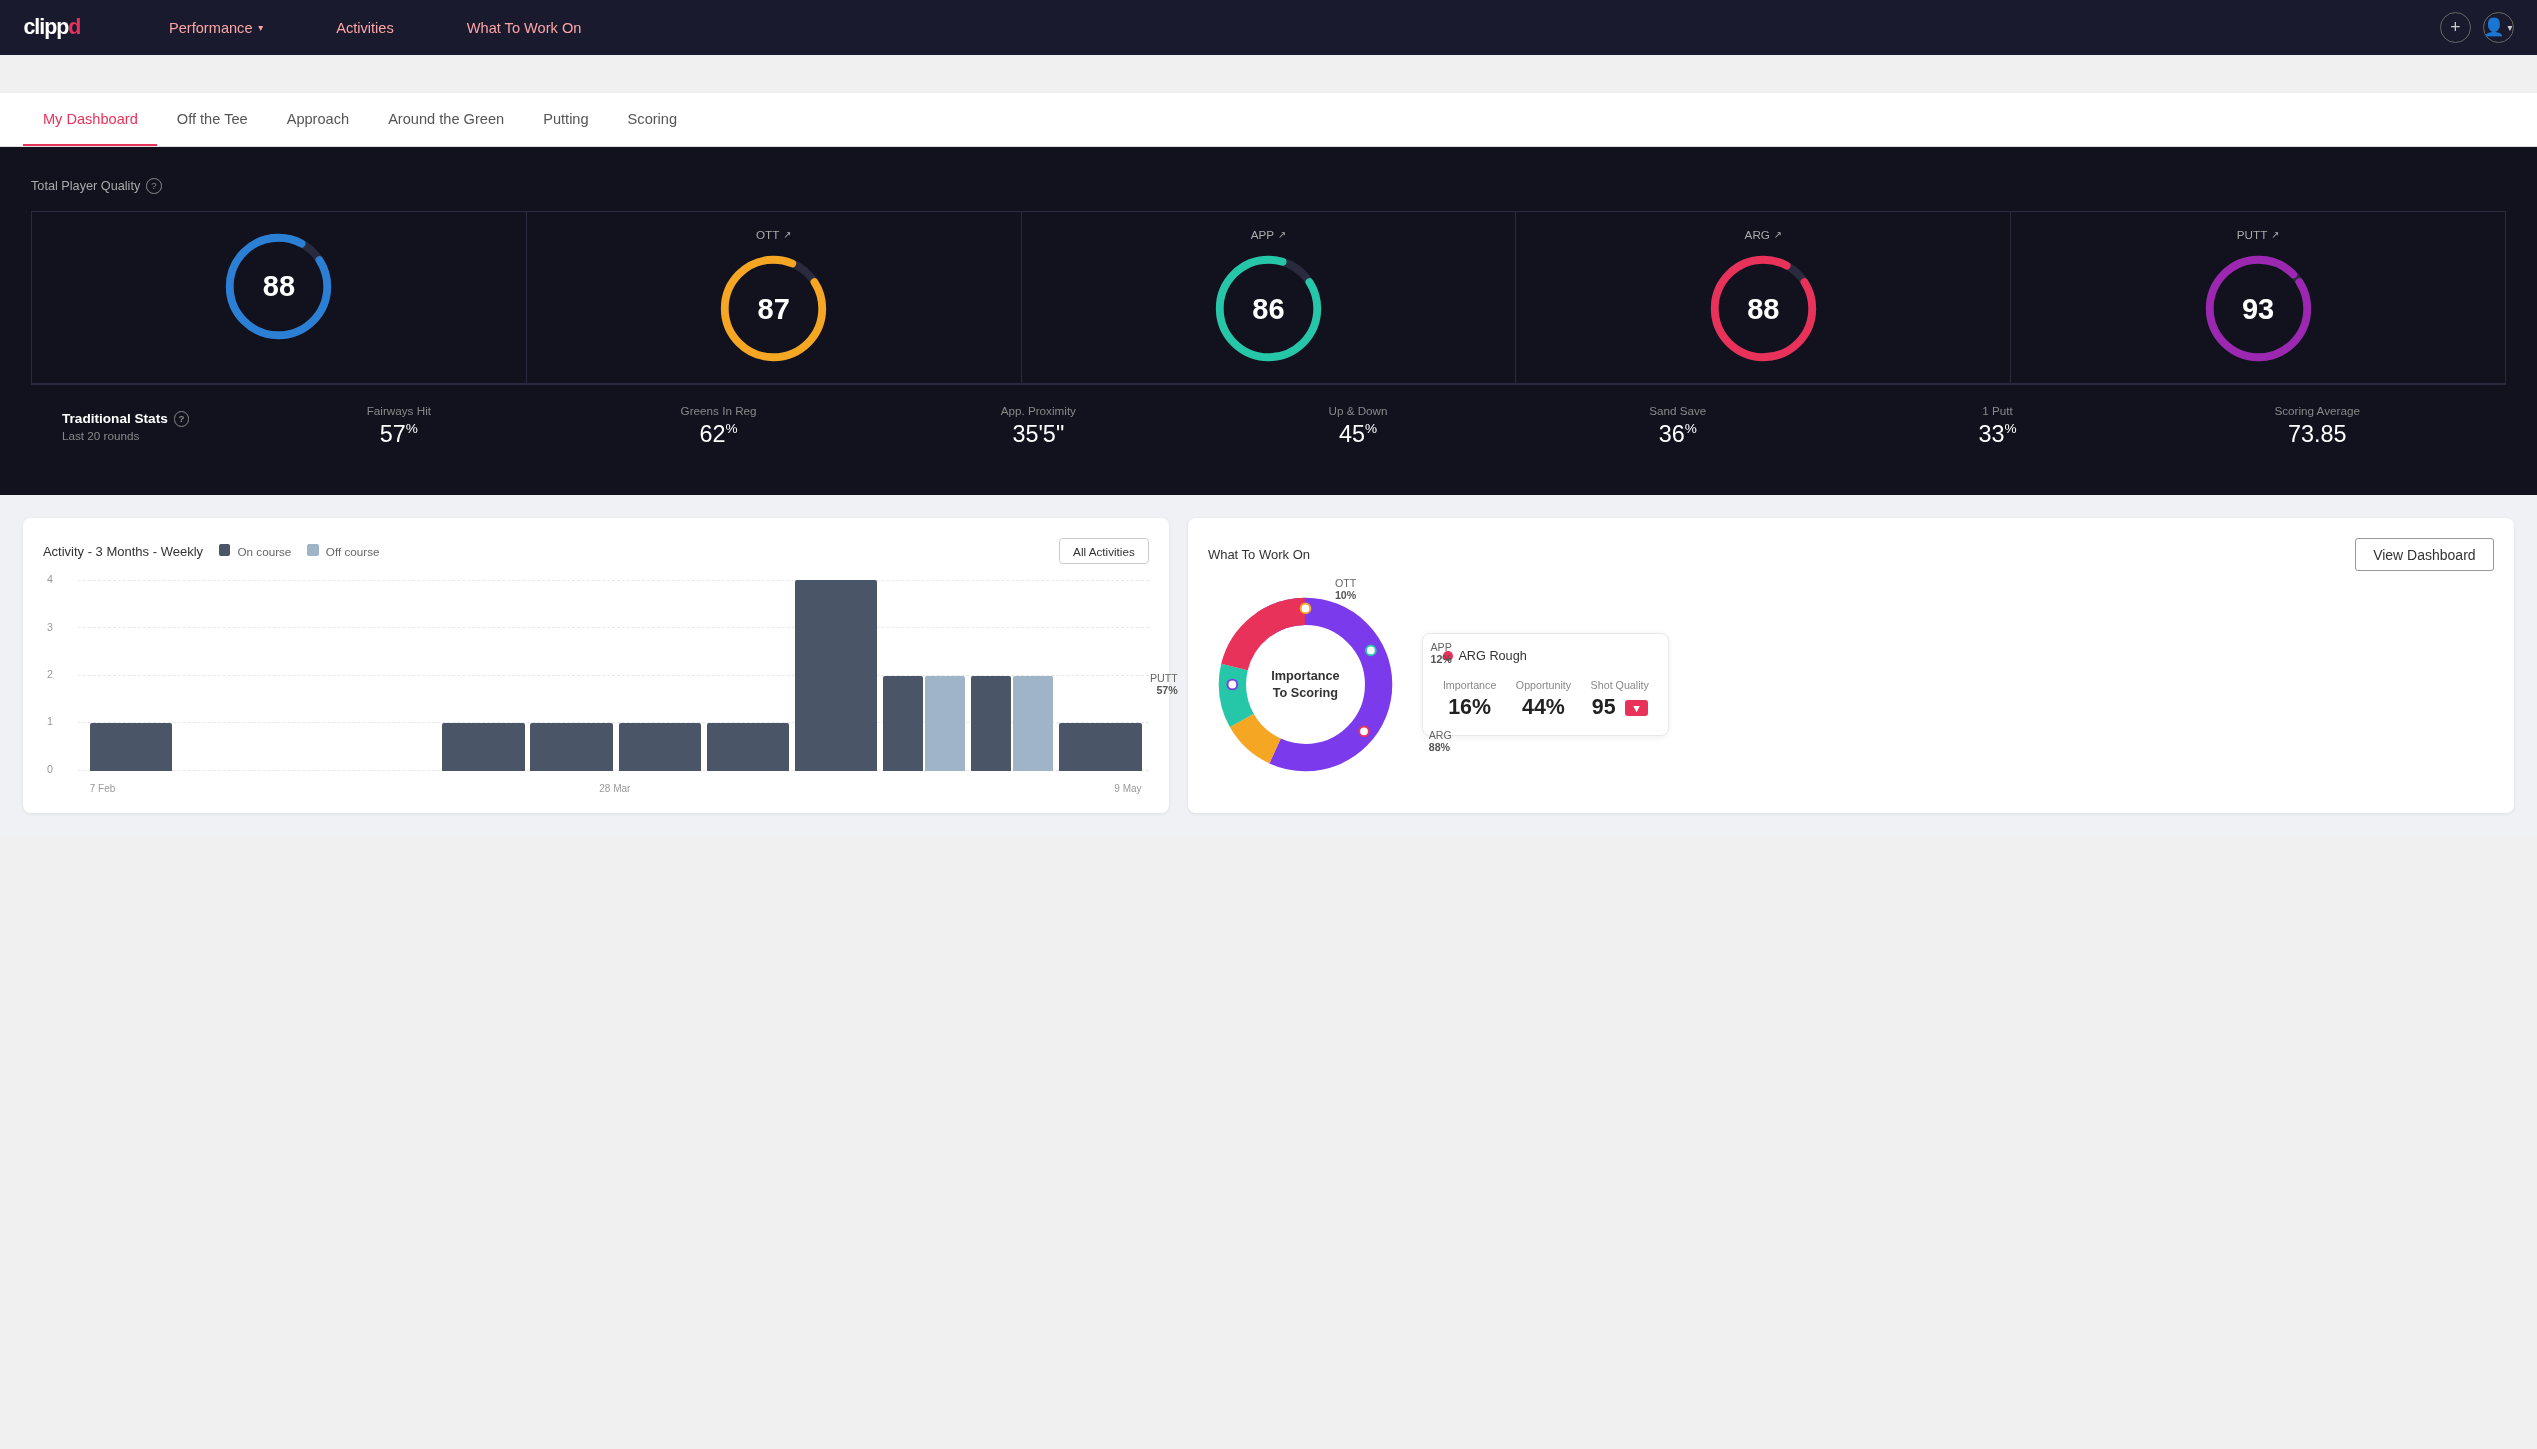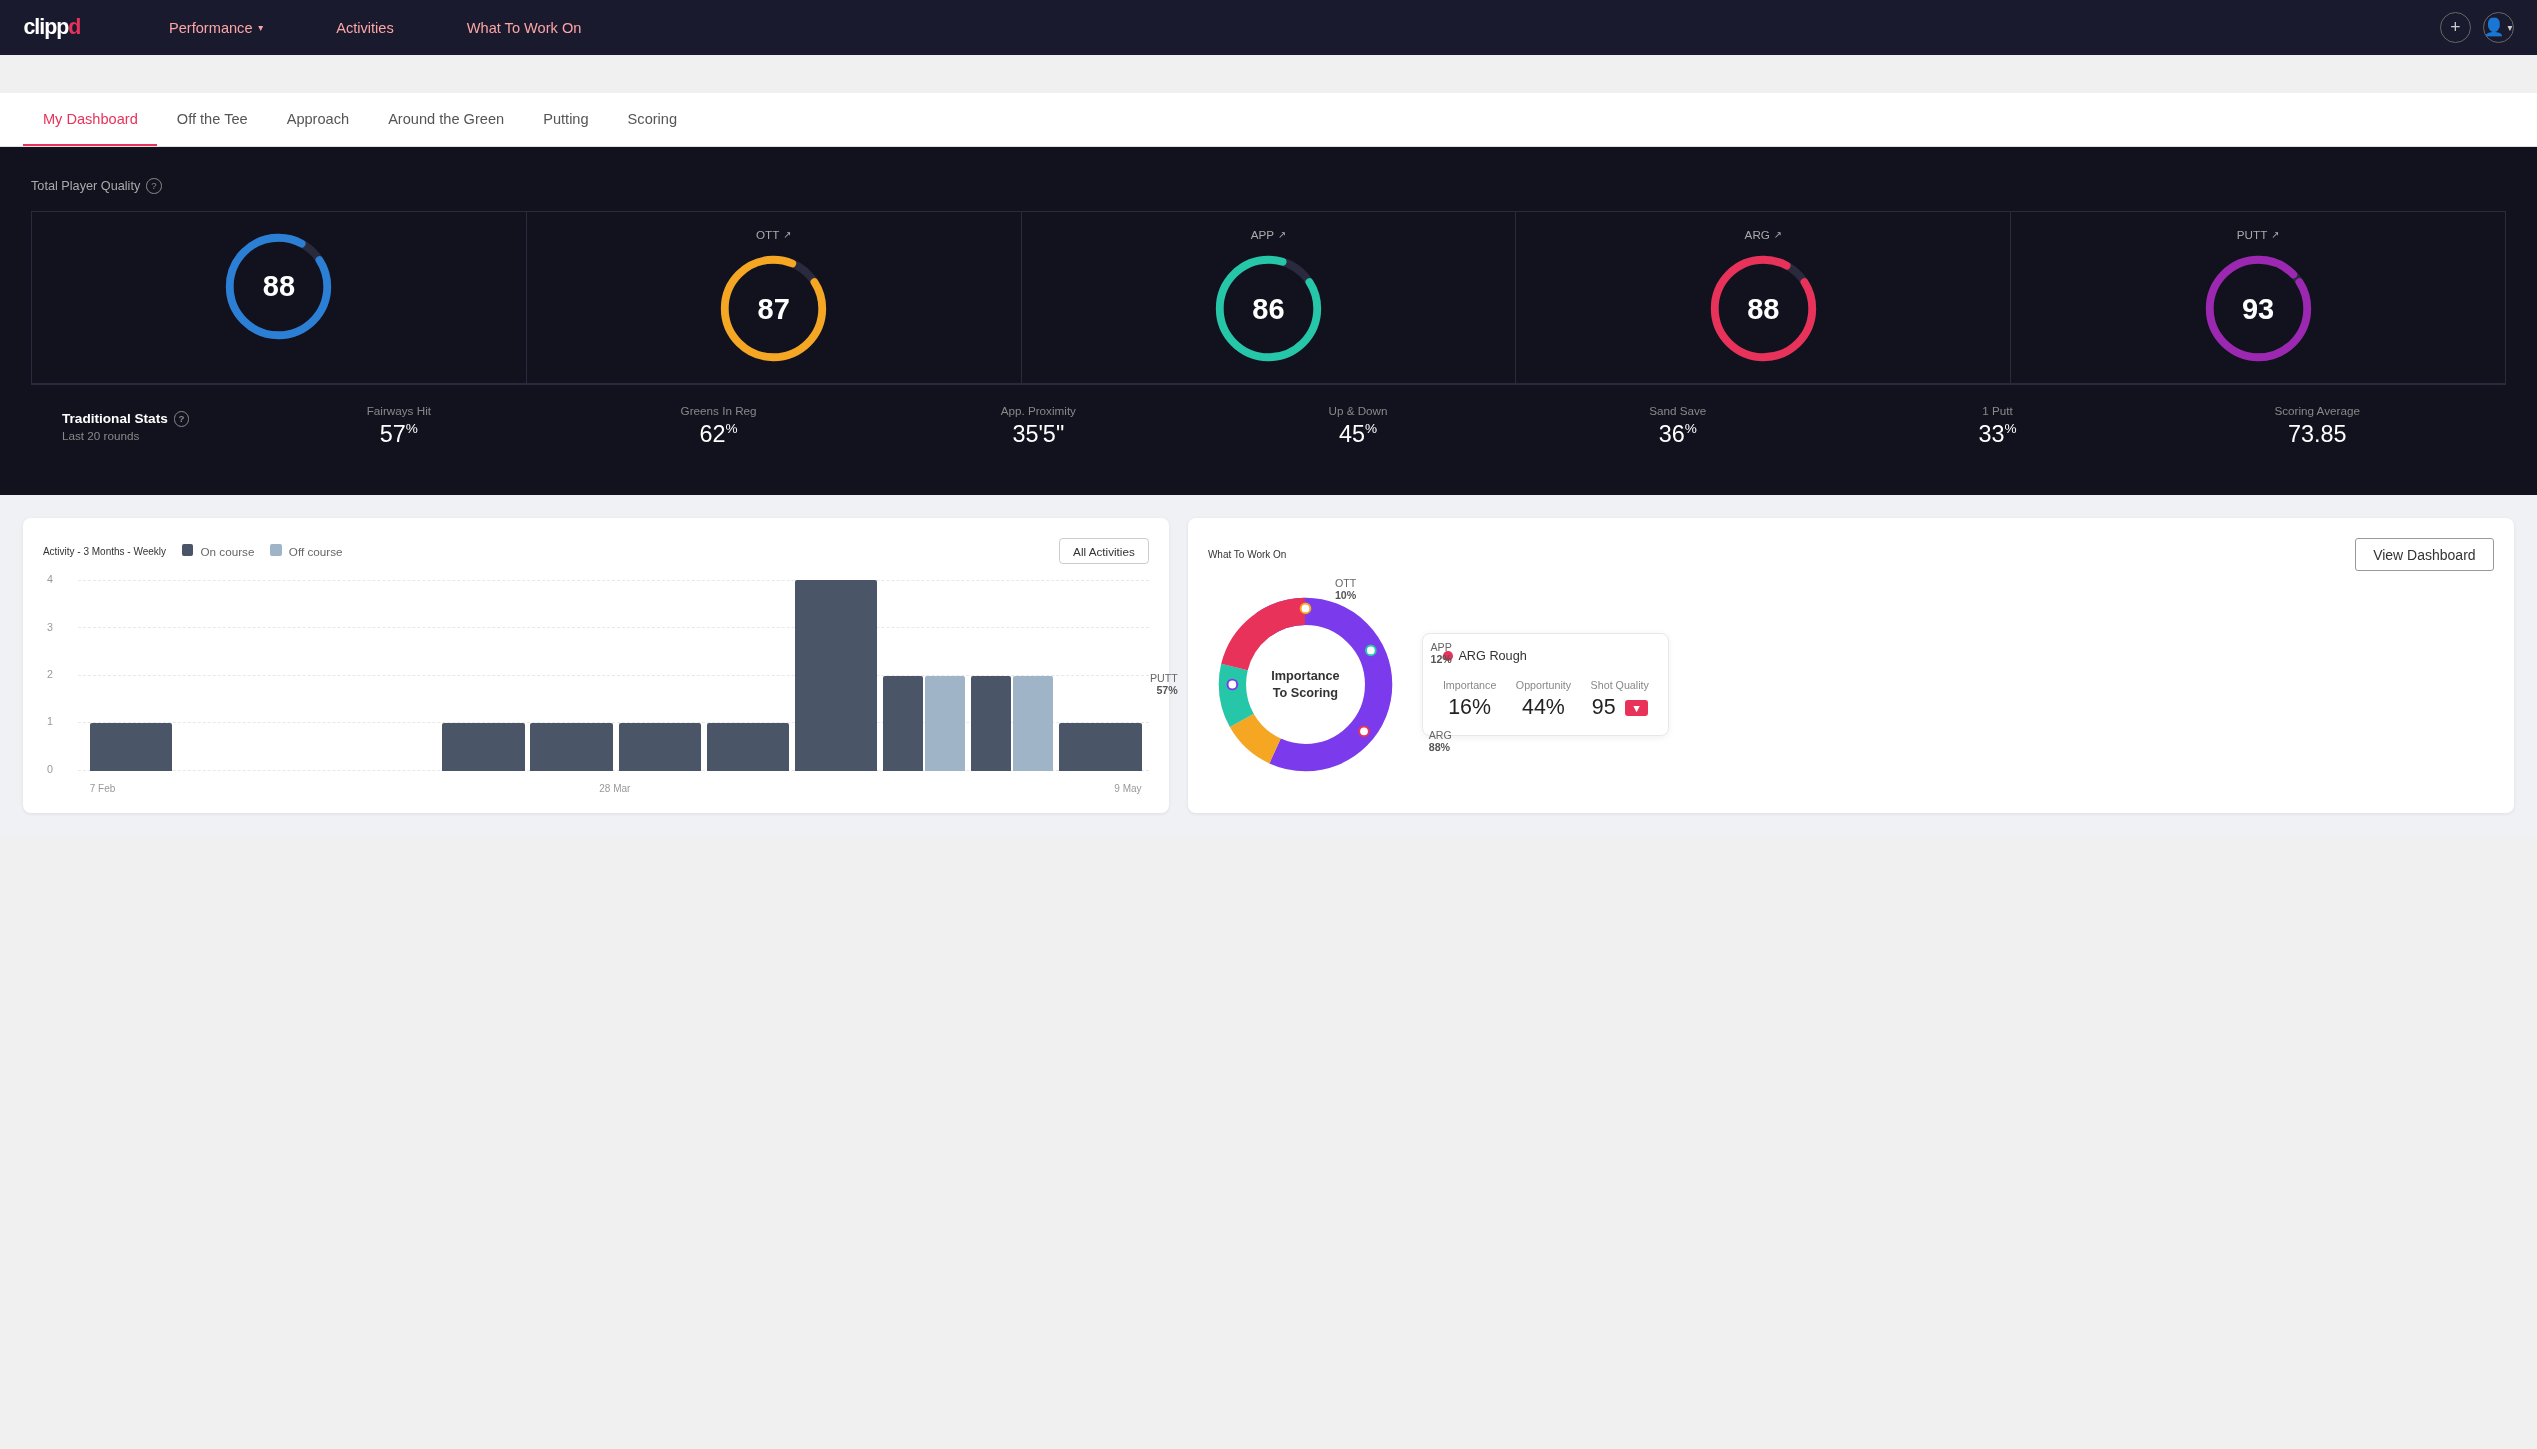--- a/index.html
+++ b/index.html
@@ -180,21 +180,21 @@
     }
     .activity-card { flex: 0 0 46%; }
     .work-on-card { flex: 1; }
 
     .card-header {
       display: flex;
       align-items: center;
       justify-content: space-between;
       margin-bottom: 15.6px;
     }
-    .card-title { font-size: 10px; color: #333; font-weight: 500; }
+    .card-title { font-size: 13px; color: #333; font-weight: 500; }
     .legend {
       display: flex;
       align-items: center;
       gap: 15.6px;
       font-size: 11.7px;
       color: #666;
     }
     .legend-dot {
       width: 11.7px; height: 11.7px;
       border-radius: 1.9px;
@@ -307,21 +307,21 @@
       border-radius: 50%;
       background: #e8325a;
       flex-shrink: 0;
     }
     .info-metrics {
       display: flex;
       gap: 19.5px;
     }
     .info-metric { text-align: center; }
     .info-metric-label { font-size: 10.7px; color: #888; margin-bottom: 3.9px; }
-    .info-metric-value { font-size: 21.4px; font-weight: 400; color: #222; }
+    .info-metric-value { font-size: 21.4px; font-weight: 700; color: #222; }
     .badge-down {
       display: inline-block;
       background: #e8325a;
       color: #fff;
       font-size: 10.7px;
       padding: 1.9px 5.8px;
       border-radius: 2.9px;
       margin-left: 3.9px;
       vertical-align: middle;
     }

